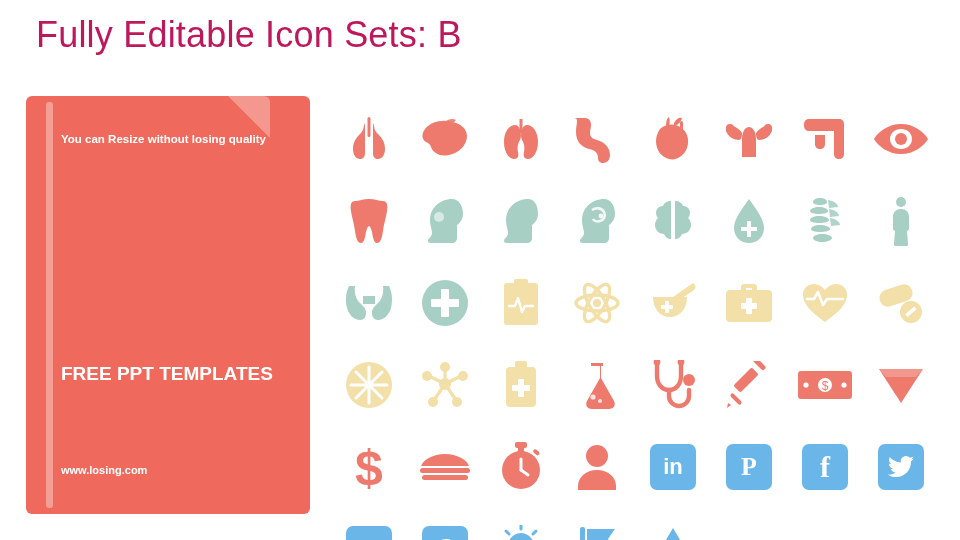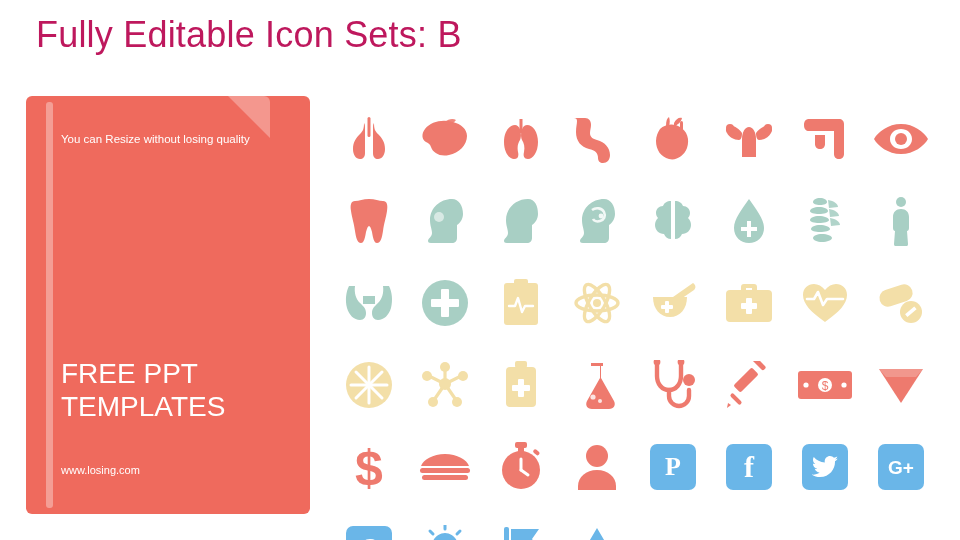--- a/index.html
+++ b/index.html
@@ -34,20 +34,21 @@
     padding-left: 36px;
   }
 
   
   #left-panel {
     position: absolute;
     left: 26px;
     top: 96px;
     width: 244px;
     height: 418px;
+    font-weight: bold;
   }
   #left-panel-bg {
     position: absolute;
     left: 0;
     top: 0;
     width: 284px;
     height: 418px;
     background: #ef6a5d;
     border-radius: 6px;
   }
@@ -79,21 +80,21 @@
     font-family: "Liberation Sans", sans-serif;
     width: 230px;
   }
   #note-1 { top: 35px; }
   #note-2 { top: 76px; }
   #free-ppt {
     position: absolute;
     left: 35px;
     top: 261px;
     color: #ffffff;
-    font-size: 28px;
+    font-size: 19px;
     line-height: 33px;
     font-family: "Liberation Sans", sans-serif;
     width: 230px;
   }
   #site-url {
     position: absolute;
     left: 35px;
     top: 368px;
     color: #ffffff;
     font-size: 11px;
@@ -602,20 +603,25 @@
       <span>
         <svg width="42" height="46" viewBox="0 0 42 46">
             <g fill="#ee7a6e">
           <circle cx="21" cy="12" r="11"></circle>
           <path d="M21 26c11 0 19 7 19 16v4H2v-4c0-9 8-16 19-16z"></path>
         </g>
           </svg>
       </span>
     </div>
 
+    <div class="icon-cell">
+      <div class="social-tile" style="background:#6ab6e8">
+        <span class="social-glyph" style="font-size:22px">in</span>
+      </div>
+    </div>
 
     <div class="icon-cell">
       <div class="social-tile" style="background:#6ab6e8">
         <span class="social-glyph" style="font-size:26px;font-family:'Liberation Serif',serif">P</span>
       </div>
     </div>
 
     <div class="icon-cell">
       <div class="social-tile" style="background:#6ab6e8">
         <span class="social-glyph" style="font-size:30px;font-family:'Liberation Serif',serif">f</span>

